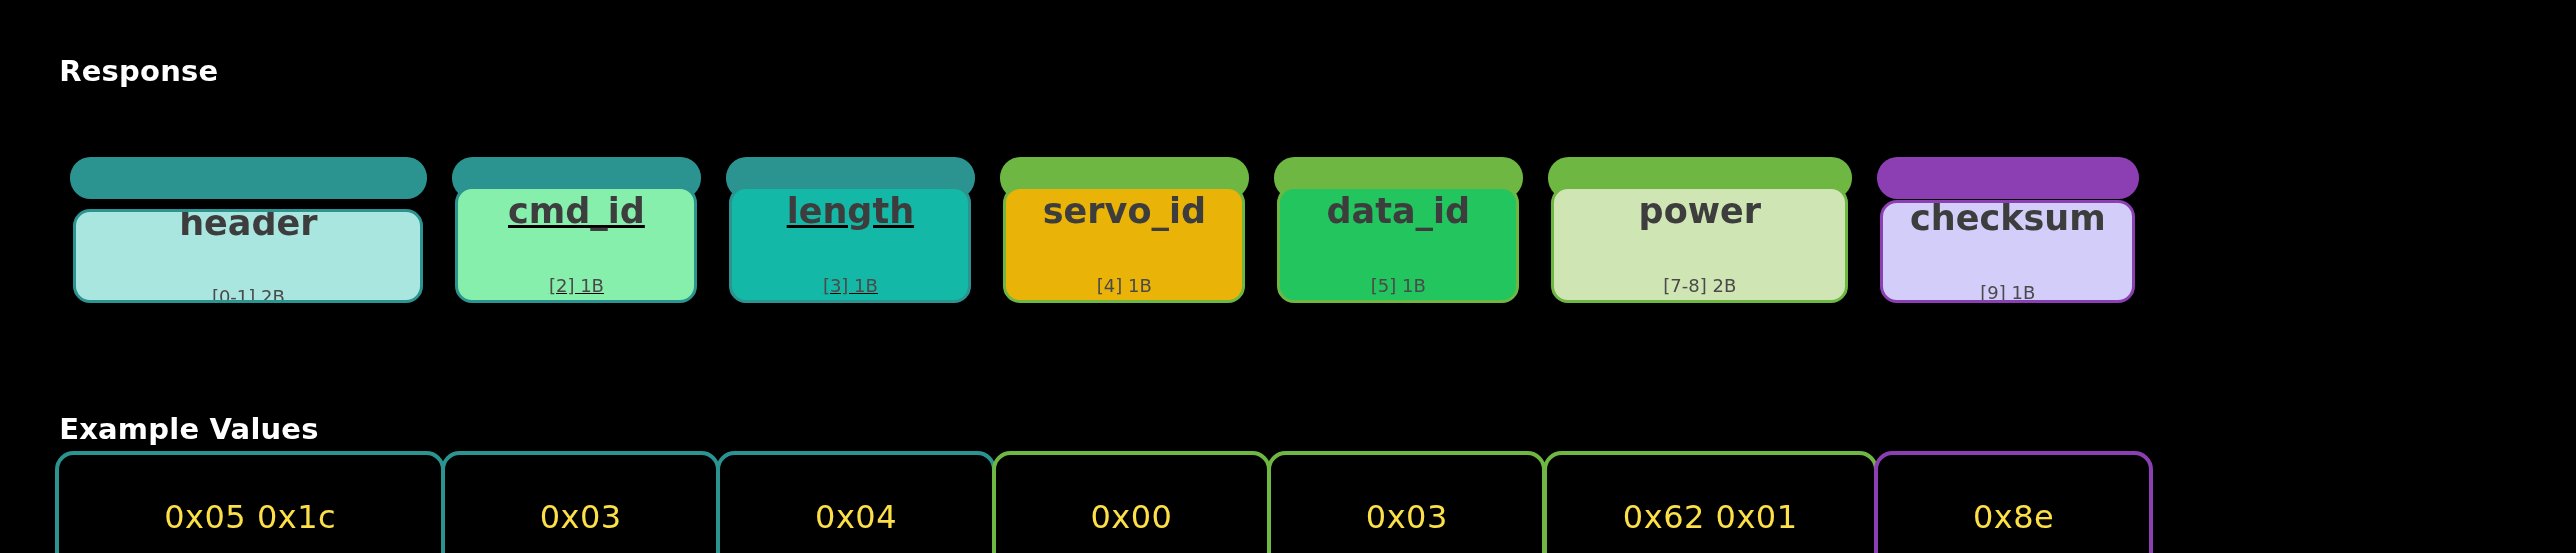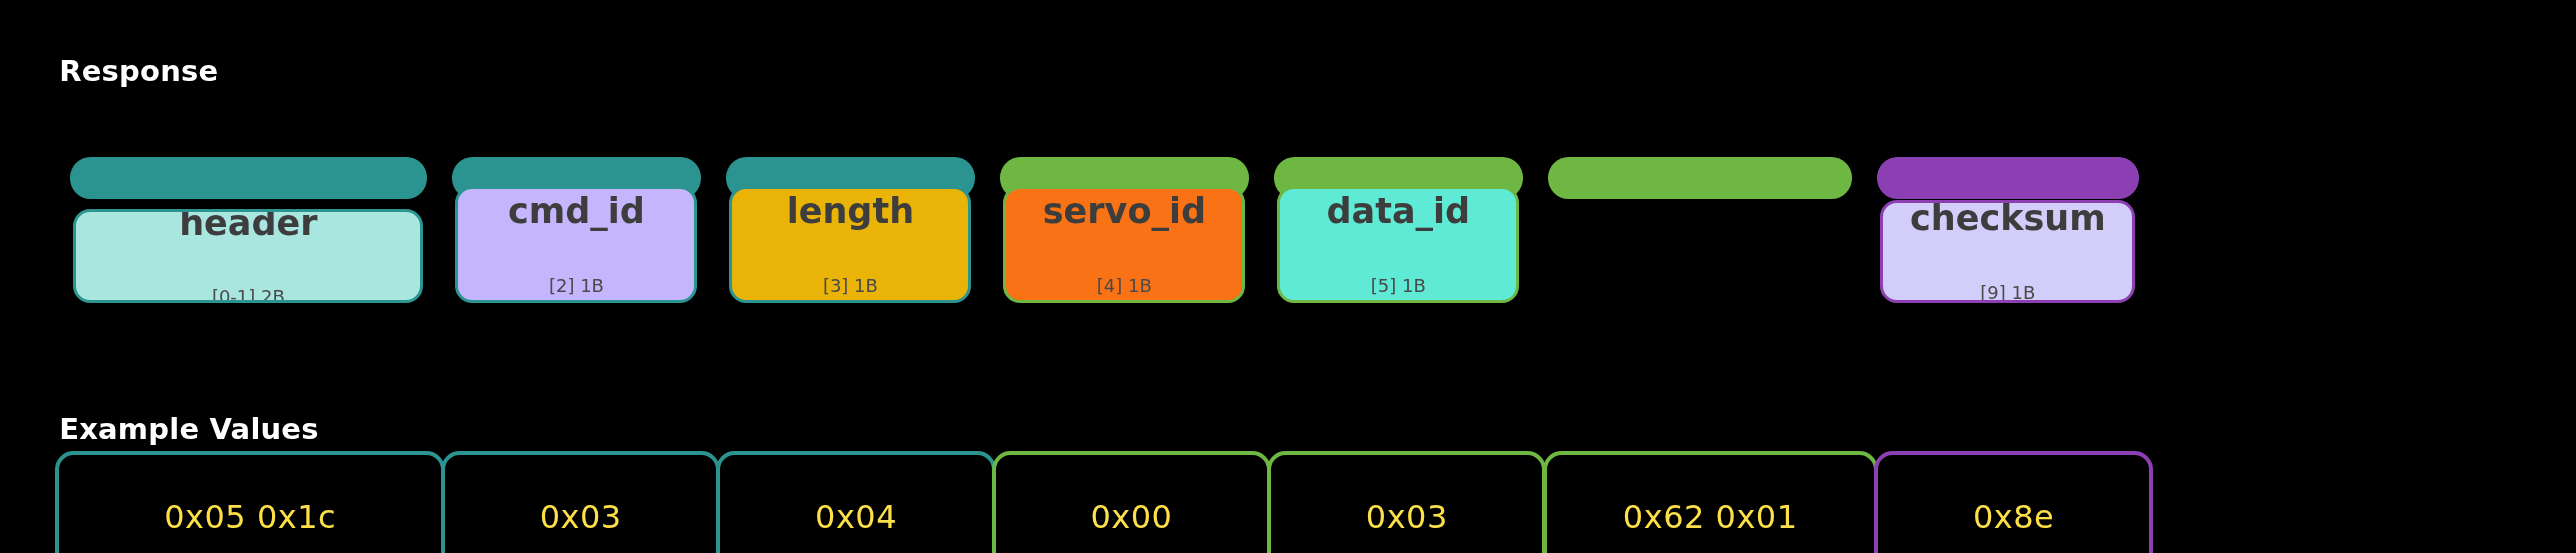--- a/index.html
+++ b/index.html
@@ -136,48 +136,52 @@
   <div class="packet-row">
       <div class="field-cell" style="width: 401px; gap: 23px;">
         <div class="field-tab" style="background: rgb(43, 148, 144);"></div>
         <div class="field-body" style="background: rgb(169, 230, 224); border-color: rgb(43, 148, 144);">
           <div class="field-name">header</div>
           <div class="field-range">[0-1] 2B</div>
         </div>
       </div>
       <div class="field-cell" style="width: 287px;">
         <div class="field-tab" style="background: rgb(43, 148, 144);"></div>
-        <div class="field-body" style="background: #c4b5fd; border-color: rgb(43, 148, 144);">
+        <div class="field-body" style="background: #86efac; border-color: rgb(43, 148, 144); text-decoration: underline;">
           <div class="field-name">cmd_id</div>
           <div class="field-range">[2] 1B</div>
         </div>
       </div>
       <div class="field-cell" style="width: 287px;">
         <div class="field-tab" style="background: rgb(43, 148, 144);"></div>
-        <div class="field-body" style="background: #eab308; border-color: rgb(43, 148, 144);">
+        <div class="field-body" style="background: #14b8a6; border-color: rgb(43, 148, 144); text-decoration: underline;">
           <div class="field-name">length</div>
           <div class="field-range">[3] 1B</div>
         </div>
       </div>
       <div class="field-cell" style="width: 287px;">
         <div class="field-tab" style="background: rgb(111, 183, 67);"></div>
-        <div class="field-body" style="background: #f97316; border-color: rgb(111, 183, 67);">
+        <div class="field-body" style="background: #eab308; border-color: rgb(111, 183, 67);">
           <div class="field-name">servo_id</div>
           <div class="field-range">[4] 1B</div>
         </div>
       </div>
       <div class="field-cell" style="width: 287px;">
         <div class="field-tab" style="background: rgb(111, 183, 67);"></div>
-        <div class="field-body" style="background: #5eead4; border-color: rgb(111, 183, 67);">
+        <div class="field-body" style="background: #22c55e; border-color: rgb(111, 183, 67);">
           <div class="field-name">data_id</div>
           <div class="field-range">[5] 1B</div>
         </div>
       </div>
       <div class="field-cell" style="width: 345px;">
         <div class="field-tab" style="background: rgb(111, 183, 67);"></div>
+        <div class="field-body" style="background: rgb(207, 230, 180); border-color: rgb(111, 183, 67);">
+          <div class="field-name">power</div>
+          <div class="field-range">[7-8] 2B</div>
+        </div>
       </div>
       <div class="field-cell" style="width: 287px; gap: 14px;">
         <div class="field-tab" style="background: rgb(140, 63, 179);"></div>
         <div class="field-body" style="background: rgb(211, 205, 250); border-color: rgb(140, 63, 179);">
           <div class="field-name">checksum</div>
           <div class="field-range">[9] 1B</div>
         </div>
       </div>
     </div>
 

